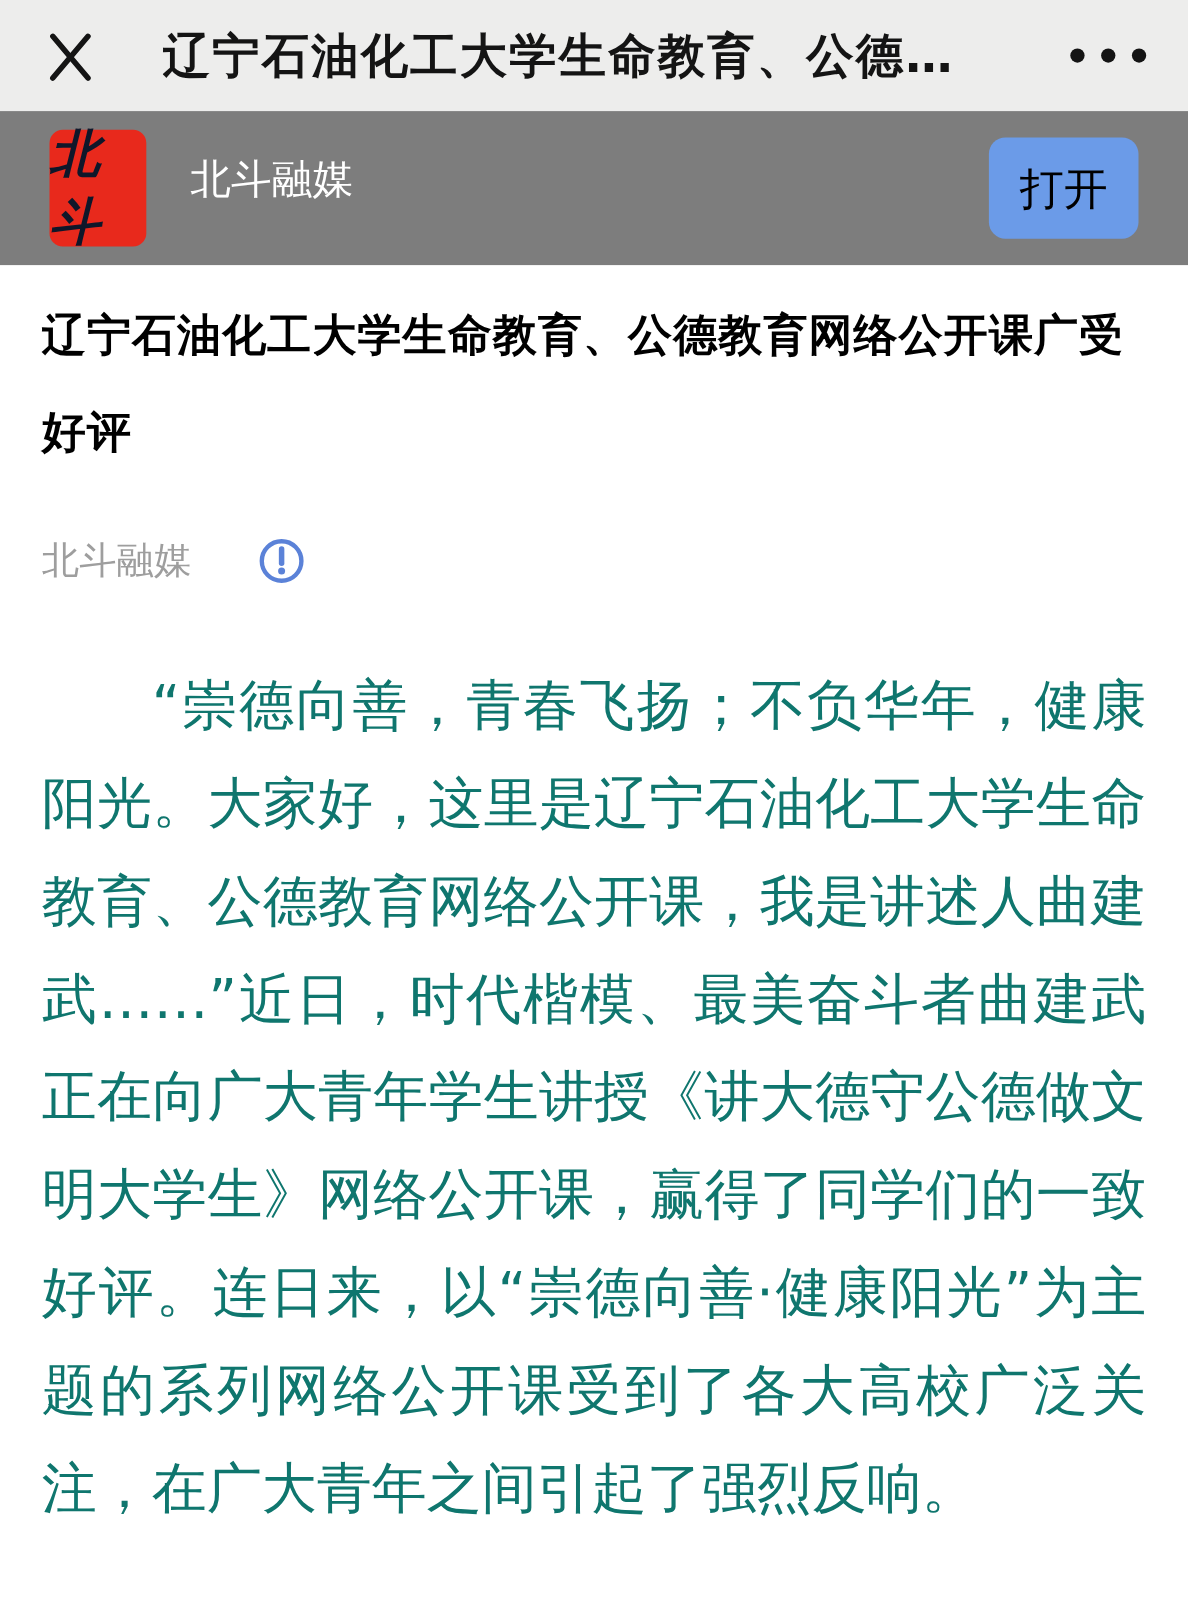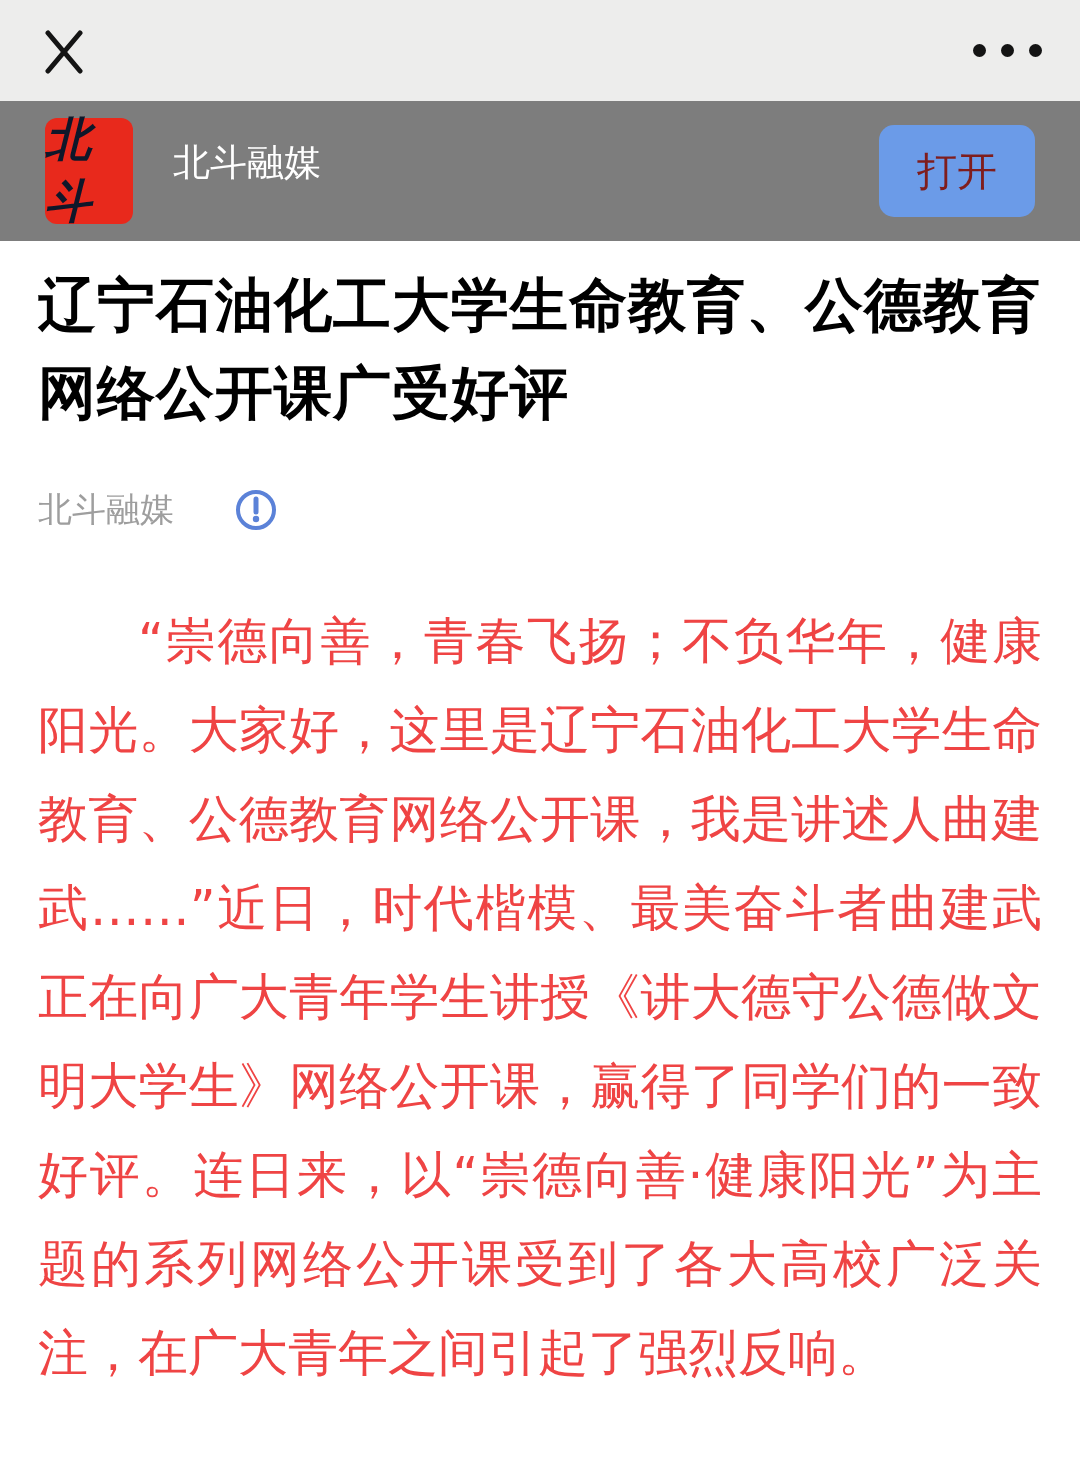--- a/index.html
+++ b/index.html
@@ -45,64 +45,65 @@
     background:#e8291c; color:#0f172a;
     display:flex; align-items:center; justify-content:center;
     font-size:46px; font-weight:bold; font-style:italic;
     flex:0 0 auto;
   }
   .app-info { margin-left:40px; color:#ffffff; }
   .app-name { font-size:37px; line-height:1; margin-bottom:18px; }
   .app-sub  { font-size:36px; line-height:1; letter-spacing:2px; }
   .open-btn {
     margin-left:auto;
-    width:156px; height:92px;
+    width:136px; height:92px;
     border:none; border-radius:15px; cursor:pointer;
-    background:#6b9be8; color:#7f1d1d; font-size:40px;
+    background:#6b9be8; color:#000000; font-size:40px;
     font-family:inherit;
     flex:0 0 auto;
   }
 
   
   .article { padding:0 38px; }
   .article-title {
     margin-top:20px;
-    font-size:58px; line-height:88px;
+    font-size:40px; line-height:88px;
     font-weight:bold; color:#000000;
     letter-spacing:1px;
   }
   .byline {
     margin-top:50px;
     display:flex; align-items:center;
     color:#9e9e9e; font-size:34px;
   }
   .byline .source { margin-right:20px; }
   .info-btn {
     background:none; border:none; cursor:pointer;
     margin-left:40px; width:44px; height:44px;
     display:flex; align-items:center; justify-content:center;
   }
   .body-text {
     margin-top:64px;
     font-size:50px; line-height:89px;
-    color:#ef4444;
+    color:#0f766e;
     text-indent:2em;
     text-align:justify;
   }
 </style>
 </head>
 <body>
 
 <header class="topbar">
   <button class="close-btn">
     <svg width="46" height="46" viewBox="0 0 46 46">
       <line x1="7" y1="5" x2="39" y2="43" stroke="#141414" stroke-width="5" stroke-linecap="round"></line>
       <line x1="39" y1="5" x2="7" y2="43" stroke="#141414" stroke-width="5" stroke-linecap="round"></line>
     </svg>
   </button>
+  <div class="topbar-title">辽宁石油化工大学生命教育、公德…</div>
   <button class="menu-btn">
     <span class="dot"></span>
     <span class="dot"></span>
     <span class="dot"></span>
   </button>
 </header>
 
 <section class="app-banner">
   <div class="app-icon">
     <span>北斗</span>

